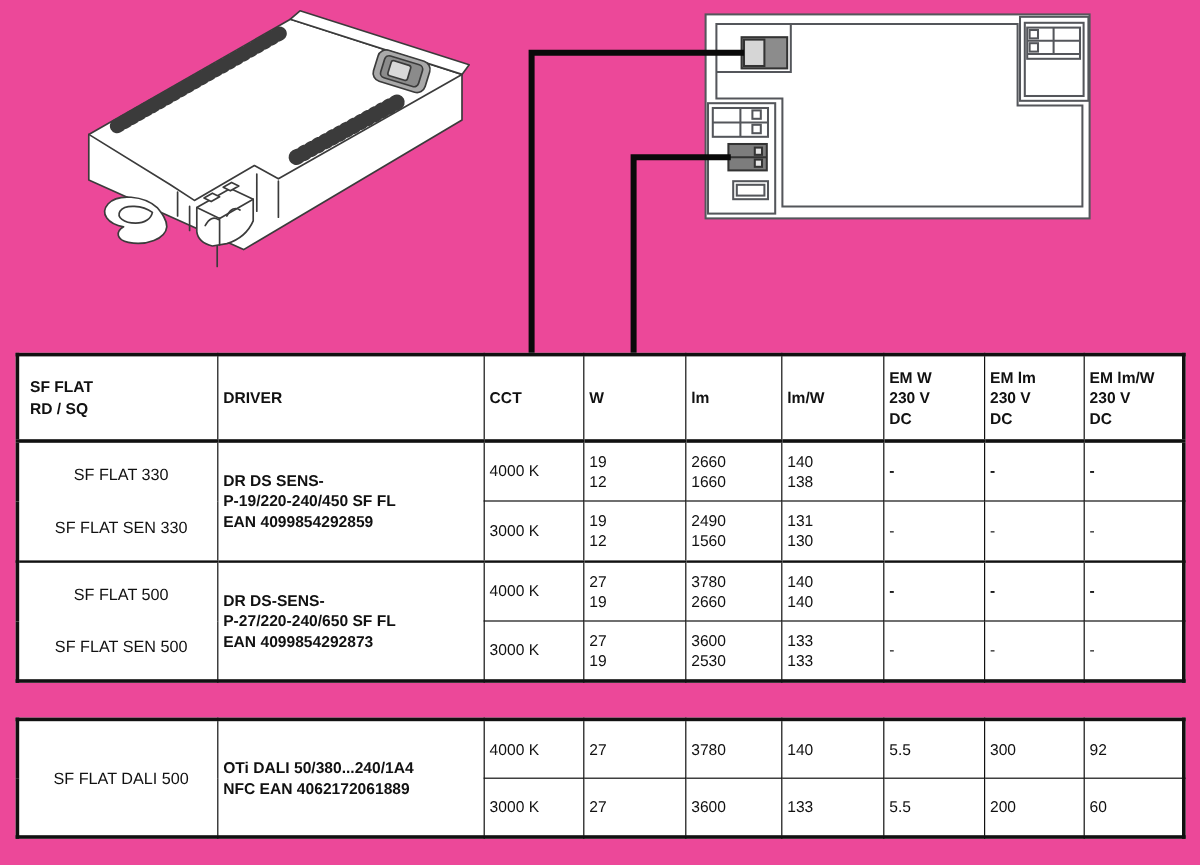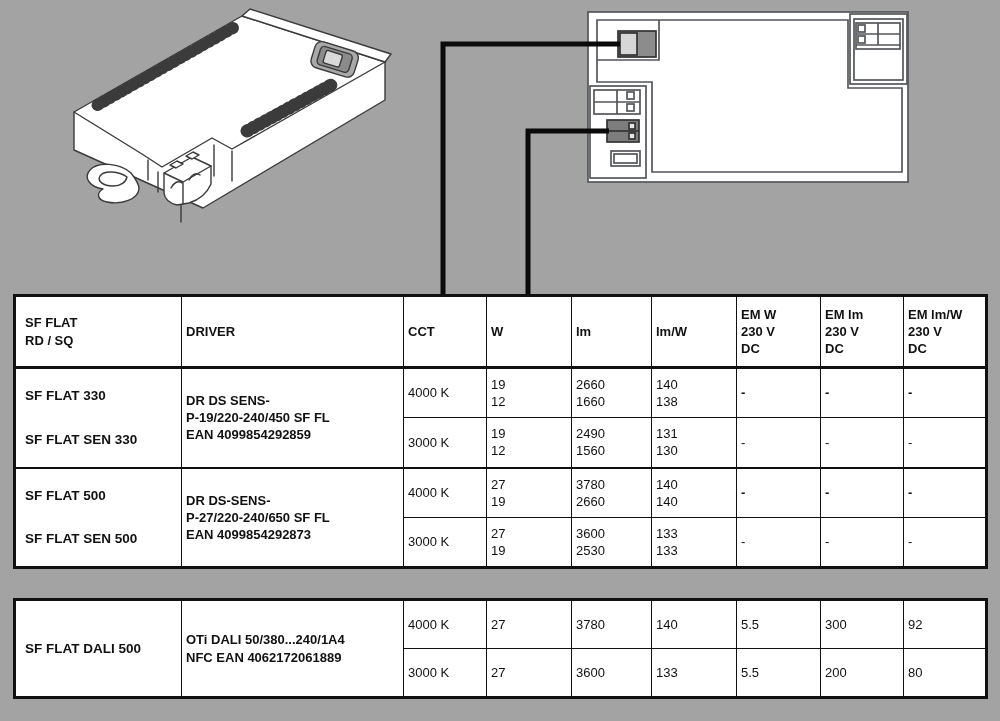--- a/index.html
+++ b/index.html
@@ -1,17 +1,17 @@
 <!DOCTYPE html>
 <html><head>
 <meta charset="utf-8">
 <style>
   html,body{margin:0;padding:0;background:#fff;}
   body{width:1000px;height:721px;font-family:"Liberation Sans",sans-serif;color:#111;}
-  .wrap{position:relative;width:1000px;height:721px;background:#a3a3a3;overflow:hidden;}
+  .wrap{position:relative;width:1000px;height:721px;background:#ec4899;overflow:hidden;}
 
   svg.diagram{position:absolute;left:0;top:0;}
 
   table.spec{
     position:absolute;left:13px;width:972px;
     border-collapse:collapse;table-layout:fixed;background:#fff;
     border:3px solid #111;
   }
   #t1{top:294px;}
   #t2{top:598px;}
@@ -20,21 +20,21 @@
     font-size:13px;line-height:1.32;
     text-align:left;vertical-align:middle;
     white-space:pre-line;padding:2px 4px;overflow:hidden;
   }
   .spec thead th{border-bottom:3px solid #111;font-weight:bold;}
   #t1 thead tr{height:72px;}
   #t1 tbody tr{height:50px;}
   #t2 tbody tr{height:49px;}
   th.hdr-model{text-align:left;padding-left:9px;}
   td.model{
-    text-align:left;padding-left:9px;font-weight:bold;
+    text-align:center;padding-left:9px;font-weight:normal;
     font-size:13.5px;line-height:1.6;
   }
   td.driver{font-weight:bold;}
   tr.gsep td{border-top:2.5px solid #111;}
   td.b{font-weight:bold;}
 </style>
 </head>
 <body>
 
 <div class="wrap">
@@ -239,18 +239,18 @@
         <td>300</td>
         <td>92</td>
       </tr>
       <tr>
         <td>3000 K</td>
         <td>27</td>
         <td>3600</td>
         <td>133</td>
         <td>5.5</td>
         <td>200</td>
-        <td>80</td>
+        <td>60</td>
       </tr>
     </tbody>
   </table>
 
 </div>
 
 </body></html>

